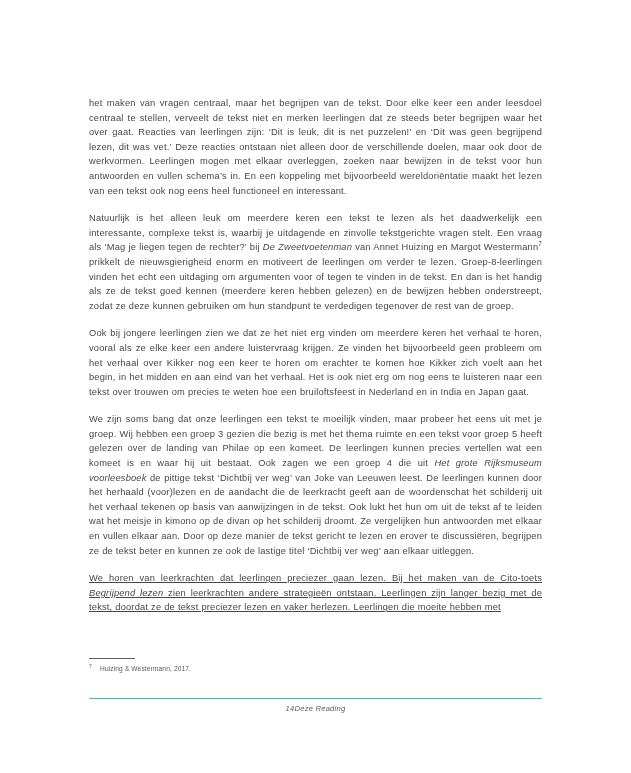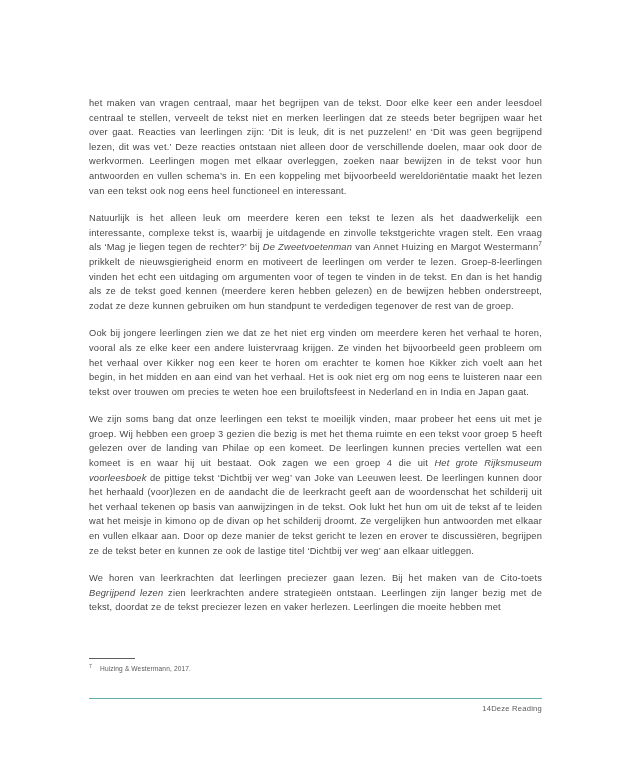--- a/index.html
+++ b/index.html
@@ -29,20 +29,21 @@
     line-height: 14.6px;
     color: #474747;
     text-align: justify;
     text-justify: inter-word;
     letter-spacing: 0.02em;
     word-spacing: 0.02em;
     hyphens: manual;
   }
   p.body-par:last-of-type {
     margin-bottom: 0;
+    text-decoration: underline;
   }
   em {
     font-style: italic;
   }
   sup.fn-ref {
     font-size: 6.4px;
     vertical-align: super;
     line-height: 0;
   }
   .footnote-area {
@@ -77,27 +78,28 @@
     top: 698px;
     width: 453px;
   }
   .footer-rule {
     width: 100%;
     height: 1.4px;
     background: #5fb0a8;
   }
   .footer-row {
     display: flex;
-    justify-content: flex-end;
+    justify-content: center;
     align-items: baseline;
     margin-top: 5px;
     font-family: "Liberation Sans", sans-serif;
     font-size: 7.6px;
     color: #5a5a5a;
     letter-spacing: 0.03em;
+    font-style: italic;
   }
   .footer-page-number { text-align: left; }
   .footer-section-title { text-align: right; }
 </style>
 </head>
 <body>
 
 <div class="page">
 
   <div class="content">

